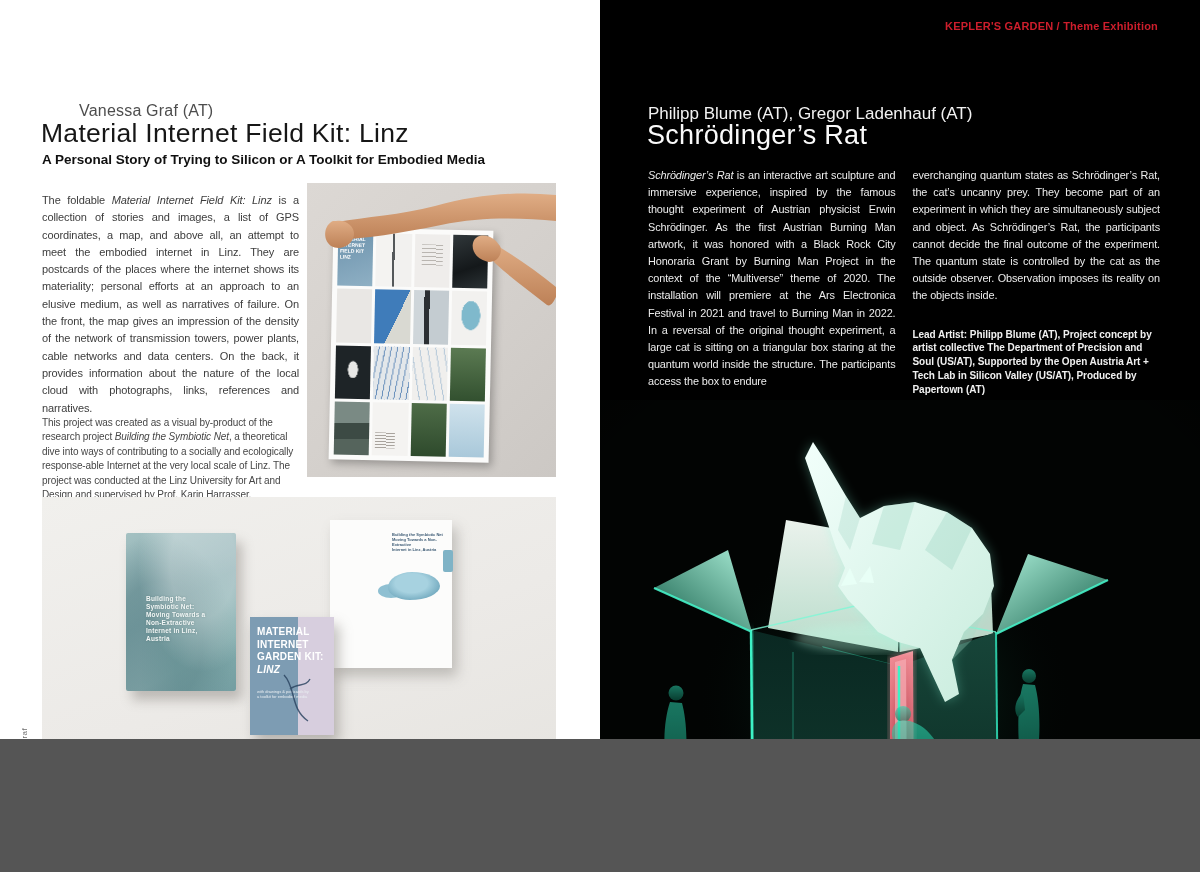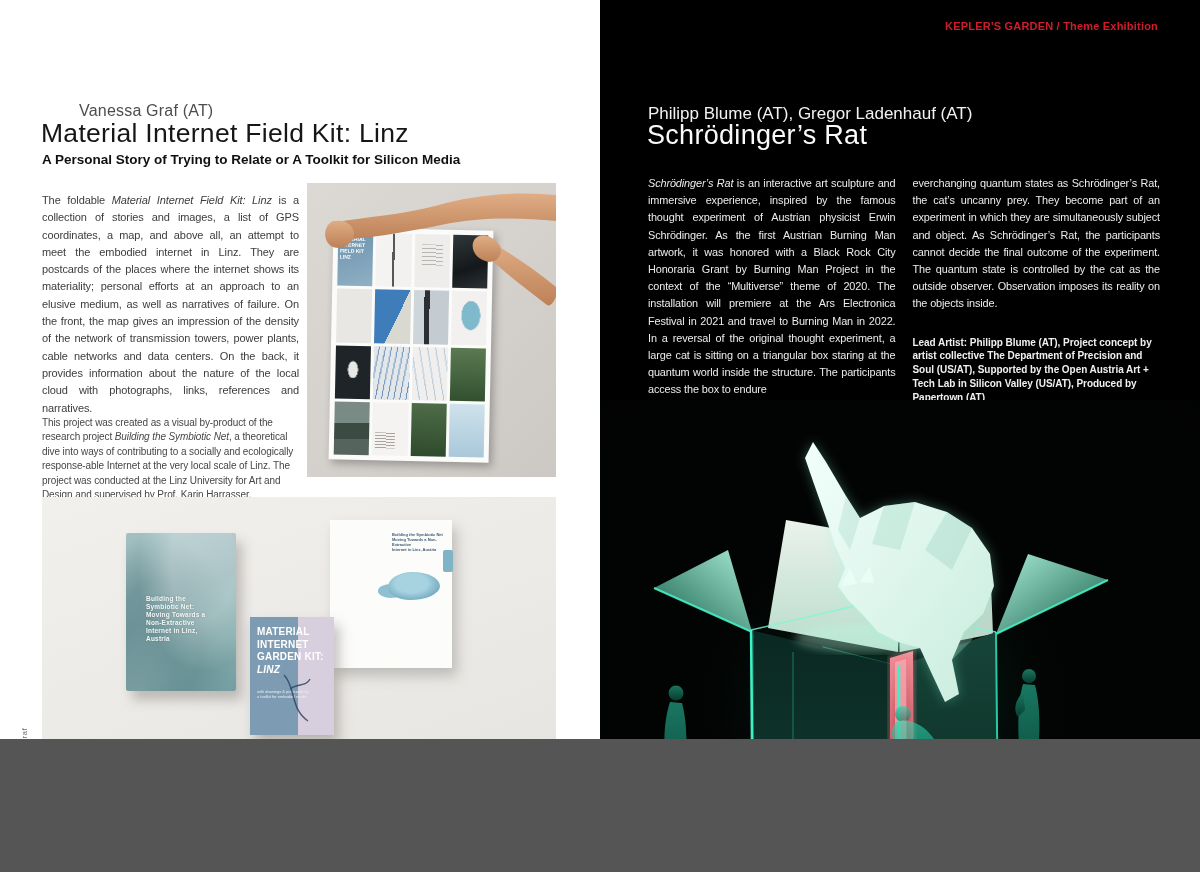--- a/index.html
+++ b/index.html
@@ -86,40 +86,40 @@
     font-size:10px;line-height:12.5px;letter-spacing:.2px;}
   .bookletB .kit-title span{display:block;}
   .bookletB .kit-sub{position:absolute;left:7px;top:72px;color:#e9eef2;font-size:4px;line-height:5px;}
   .bookletB .kit-sub span{display:block;}
 
   
   .r-header{position:absolute;top:20px;right:42px;font-size:11px;font-weight:bold;
     color:#ce1e2c;letter-spacing:.2px;}
   .r-authors{position:absolute;left:48px;top:104px;font-size:17px;color:#f2f2f2;}
   .r-title{position:absolute;left:47px;top:120px;font-size:27px;color:#fafafa;font-weight:400;letter-spacing:.3px;}
-  .r-cols{position:absolute;left:48px;top:175px;width:512px;display:flex;gap:17px;}
+  .r-cols{position:absolute;left:48px;top:167px;width:512px;display:flex;gap:17px;}
   .r-col{width:247.5px;font-size:10.9px;line-height:17.2px;text-align:justify;
     color:#ececec;letter-spacing:-.12px;}
   .r-credits{margin-top:23px;font-size:10px;line-height:13.8px;font-weight:bold;
     color:#f0f0f0;text-align:left;letter-spacing:-.05px;}
   .r-pagenum{position:absolute;right:40px;top:819px;font-size:11px;color:#f2f2f2;z-index:5;letter-spacing:.5px;}
   .artwork{position:absolute;left:0;top:400px;width:600px;height:472px;}
 </style>
 </head>
 <body>
 
 <div class="spread">
 
   <div class="page page-left">
 
     <div class="vcredit">© Vanessa Graf</div>
 
     <div class="l-author">Vanessa Graf (AT)</div>
     <div class="l-title">Material Internet Field Kit: Linz</div>
-    <div class="l-subtitle">A Personal Story of Trying to Relate or A Toolkit for Silicon Media</div>
+    <div class="l-subtitle">A Personal Story of Trying to Silicon or A Toolkit for Embodied Media</div>
 
     <p class="l-body"><span>The foldable </span><span class="italic">Material Internet Field Kit: Linz</span><span> is a collection of stories and images, a list of GPS coordinates, a map, and above all, an attempt to meet the embodied internet in Linz. They are postcards of the places where the internet shows its materiality; personal efforts at an approach to an elusive medium, as well as narratives of failure. On the front, the map gives an impression of the density of the network of transmission towers, power plants, cable networks and data centers. On the back, it provides information about the nature of the local cloud with photographs, links, references and narratives.</span></p>
 
     <p class="l-note"><span>This project was created as a visual by-product of the research project </span><span class="italic">Building the Symbiotic Net</span><span>, a theoretical dive into ways of contributing to a socially and ecologically response-able Internet at the very local scale of Linz. The project was conducted at the Linz University for Art and Design and supervised by Prof. Karin Harrasser.</span></p>
 
     <div class="photo1">
       <div class="poster">
         <div class="tile t1">
           <span style="display:block">MATERIAL</span>
           <span style="display:block">INTERNET</span>

